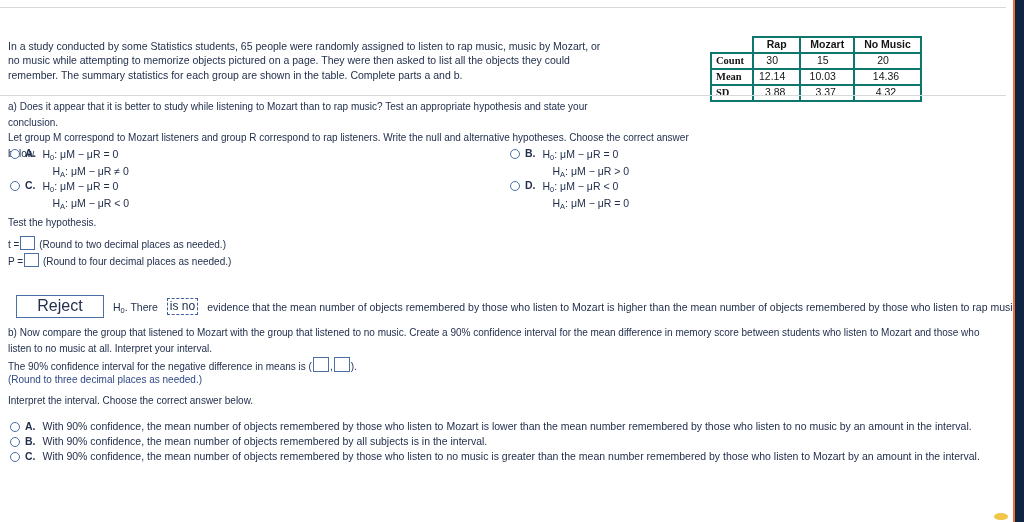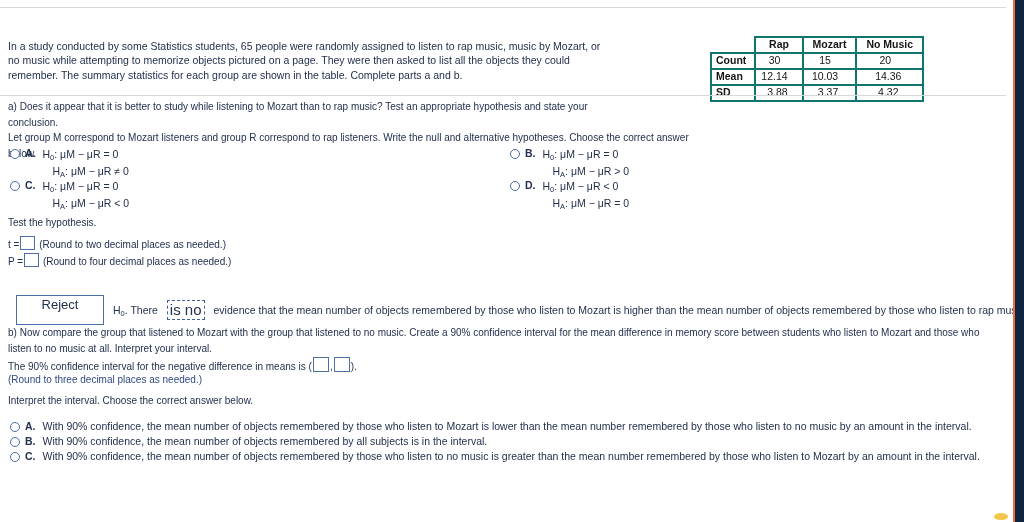--- a/index.html
+++ b/index.html
@@ -98,20 +98,21 @@
   }
   .summary-table .corner {
     border-top: none;
     border-left: none;
     background: #fff;
   }
   .summary-table .rowhead {
     font-weight: bold;
     text-align: left;
     padding-right: 8px;
+    font-family: Liberation Serif, serif;
   }
   .summary-table .num {
     text-align: center;
     padding-left: 5px;
     padding-right: 14px;
   }
   .summary-table .num.c { text-align: center; padding-right: 8px; }
 
   .hrule {
     position: absolute;
@@ -170,30 +171,30 @@
     margin: 0 1px;
   }
   .blank.tall { height: 13px; width: 14px; }
 
   
   .ansbox {
     display: inline-block;
     border: 1px solid #4a6fa5;
     background: #fff;
     text-align: center;
-    font-size: 13px;
-    padding: 1px 0 12px 0;
+    font-size: 16px;
+    padding: 1px 0 2px 0;
     width: 86px;
     color: #23304d;
   }
   .dashbox {
     display: inline-block;
     border: 1px dashed #3f5fa0;
     background: #fff;
-    font-size: 15px;
+    font-size: 12px;
     padding: 0px 2px 1px 2px;
     color: #23304d;
   }
 
   .conclusion-row {
     position: absolute;
     left: 16px;
     top: 276px;
     font-size: 10.5px;
     color: #23304d;

